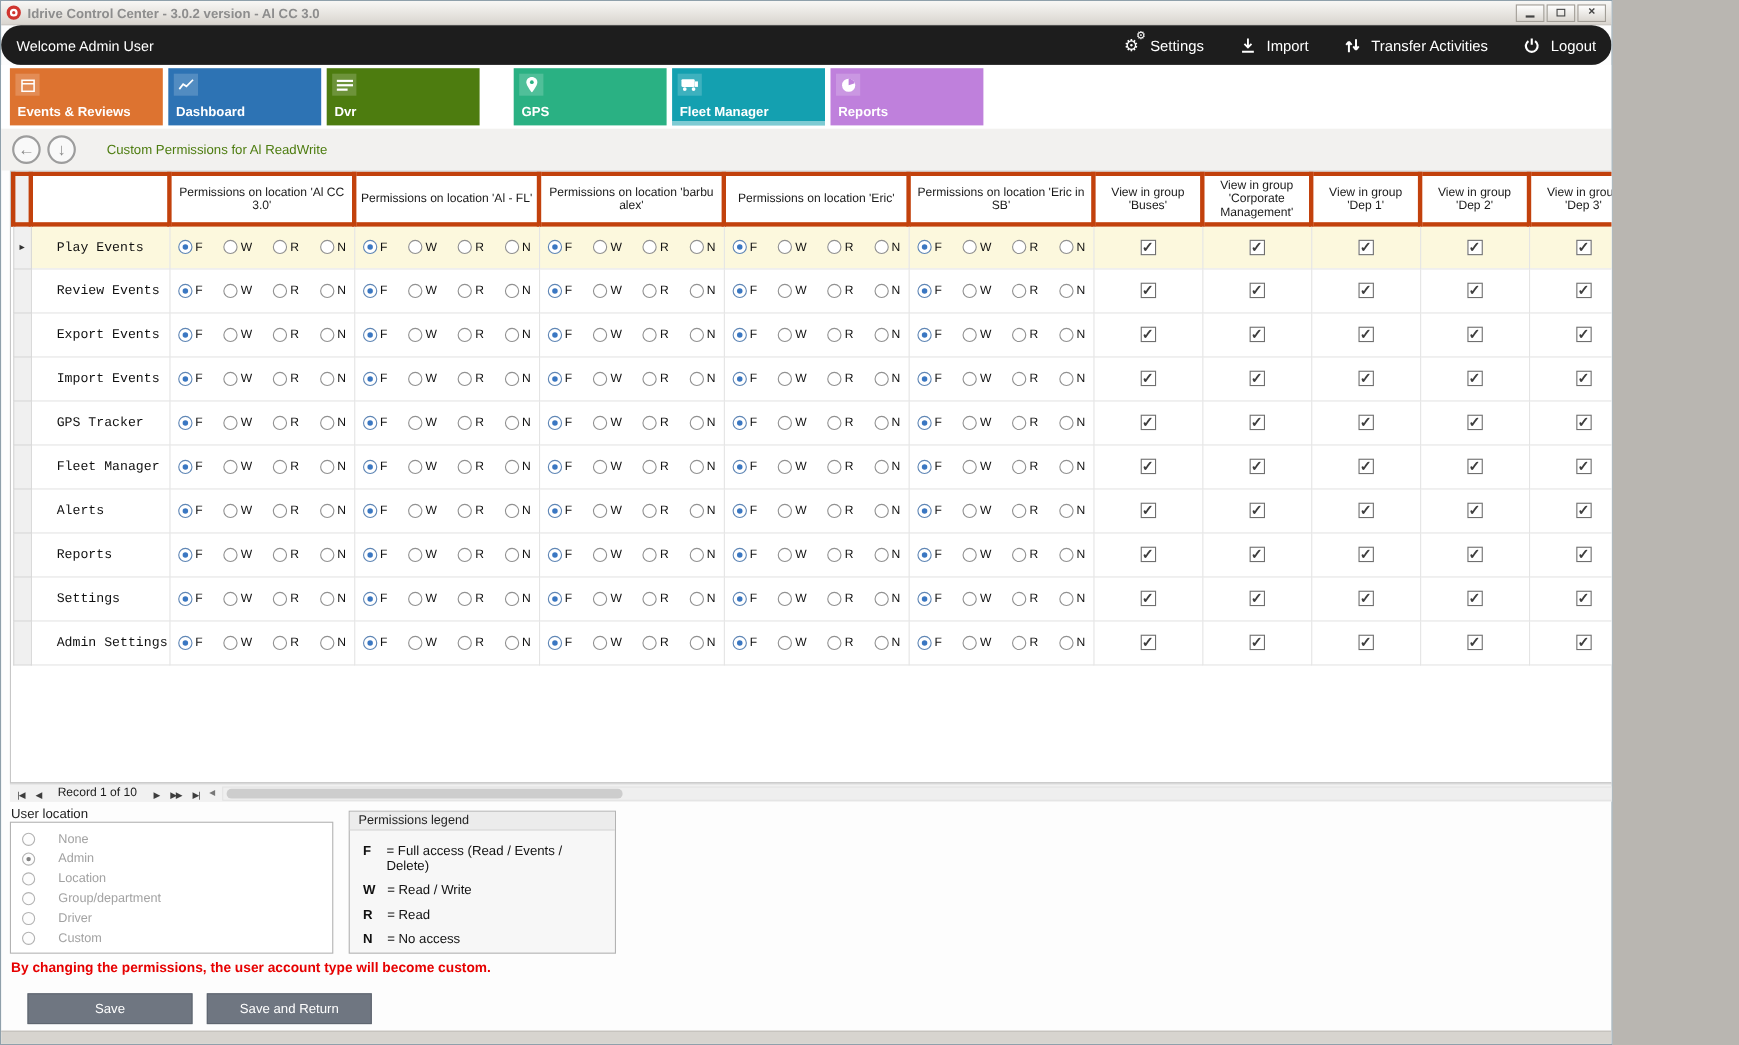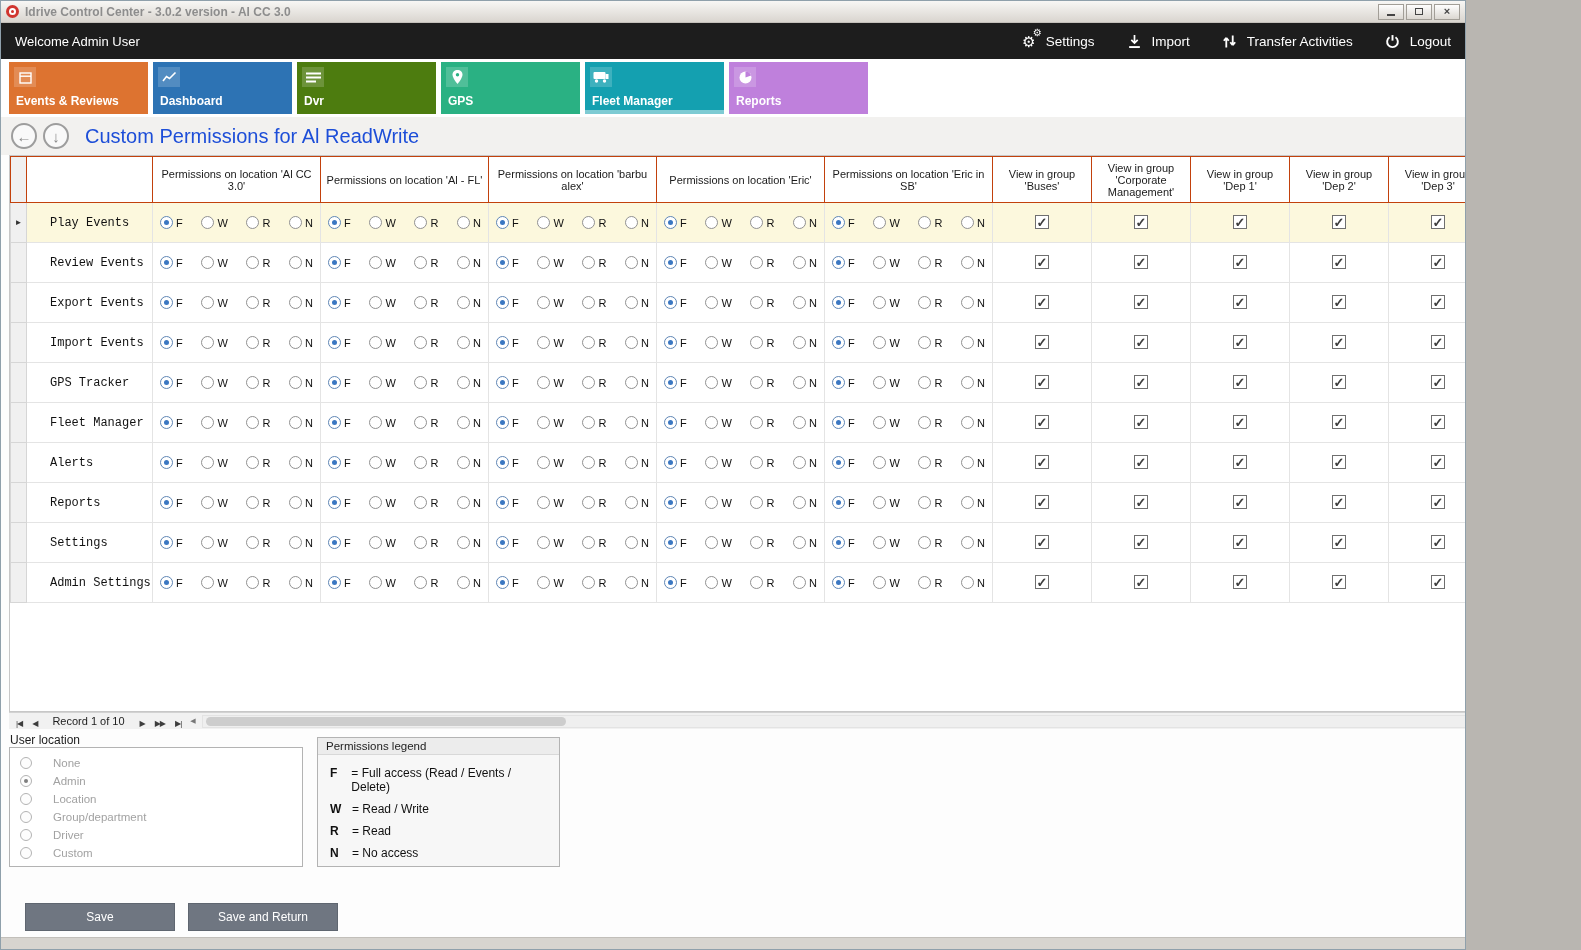--- a/index.html
+++ b/index.html
@@ -16,21 +16,21 @@
   .title-text { margin-left:6px; font-size:12px; font-weight:bold; color:#8d8d8d; }
   .win-controls { margin-left:auto; display:flex; gap:2px; }
   .win-btn { width:26px; height:16px; background:linear-gradient(#fefefe,#dbd7d1); border:1px solid #a29e97;
     display:flex; align-items:center; justify-content:center; }
   .glyph-min { width:8px; height:2px; background:#444; margin-top:7px; }
   .glyph-max { width:8px; height:7px; border:1px solid #444; }
   .glyph-close { font-size:11px; font-weight:bold; color:#444; line-height:1; }
 
   
   .topbar { position:absolute; top:22px; left:0; right:0; height:36px; background:#1d1d1d;
-    display:flex; align-items:center; padding:0 14px; color:#fff; }
+    display:flex; align-items:center; padding:0 14px; color:#fff;border-radius:18px; }
   .welcome { font-size:13px; }
   .topbar-actions { margin-left:auto; display:flex; align-items:center; gap:30px; }
   .action { display:flex; align-items:center; gap:7px; cursor:pointer; }
   .a-icon { position:relative; display:inline-flex; width:20px; height:18px; align-items:center; justify-content:center; }
   .gear-main { font-size:15px; line-height:1; }
   .gear-small { position:absolute; font-size:10px; right:-3px; top:-4px; line-height:1; }
   .a-label { font-size:13.5px; }
 
   
   .tabstrip { position:absolute; top:58px; left:0; right:0; height:58px; background:#ffffff;
@@ -39,27 +39,27 @@
   .tab .icon-box { position:absolute; top:5px; left:5px; width:22px; height:20px;
     background:rgba(255,255,255,0.18); display:flex; align-items:center; justify-content:center; }
   .tab .tab-label { position:absolute; left:7px; bottom:6px; font-size:12px; font-weight:bold; white-space:nowrap; }
   .tab.selected::after { content:''; position:absolute; left:0; right:0; bottom:0; height:4px; background:rgba(255,255,255,0.45); }
 
   
   .page-header { position:absolute; top:116px; left:0; right:0; height:38px; background:#f2f1ef;
     display:flex; align-items:center; padding-left:10px; gap:6px; }
   .circle-btn { width:26px; height:26px; border-radius:50%; border:2px solid #9d9d9d; background:#f9f9f9;
     color:#8a8a8a; font-size:15px; display:flex; align-items:center; justify-content:center; cursor:pointer; }
-  .page-title { margin-left:10px; font-size:20px; color:#1d4ed8; }
+  .page-title { margin-left:22px; font-size:12px; color:#4d7c0f; }
 
   
   .grid-area { position:absolute; top:154px; left:8px; width:1548px; height:557px;
     border:1px solid #c7c7c7; background:#fff; overflow:hidden; }
   table.grid { border-collapse:collapse; table-layout:fixed; width:1531px; }
-  .grid th { height:46px; border:1px solid #c2410c; background:#fff; font-size:11px; font-weight:normal;
+  .grid th { height:46px; border:4px solid #c2410c; background:#fff; font-size:11px; font-weight:normal;
     color:#1a1a1a; text-align:center; vertical-align:middle; padding:2px 4px; }
   .grid th.col-ind { width:16px; background:#f0f0f0; }
   .grid th.col-name { width:126px; }
   .grid th.col-loc { width:168px; }
   .grid th.col-grp { width:99px; }
   .grid th.col-fill { }
   .grid td { height:40px; border:1px solid #e4e4e4; font-size:12px; color:#111; background:#fff; vertical-align:middle; }
   td.cell-ind { background:#f0f0f0; border-color:#d6d6d6; text-align:center; font-size:8px; color:#333; }
   td.cell-name { padding-left:23px;font-family:Liberation Mono, monospace; }
   tr.focused td { background:#fcf8dd; }
@@ -196,21 +196,21 @@
       <div class="tab" style="background: #4d7c0f;">
         <span class="icon-box">
           <svg width="15" height="11" viewBox="0 0 15 11">
             <rect y="0.5" width="15" height="2" fill="#fff"></rect>
             <rect y="4.5" width="15" height="2" fill="#fff"></rect>
             <rect y="8.5" width="10" height="2" fill="#fff"></rect>
           </svg>
         </span>
         <span class="tab-label">Dvr</span>
       </div>
-      <div class="tab" style="background: rgb(42, 177, 131);">
+      <div class="tab" style="background: rgb(42, 177, 131); margin-left: 26px;">
         <span class="icon-box">
           <svg width="11" height="14" viewBox="0 0 11 14">
             <path d="M5.5 0C2.6 0 .5 2.1.5 4.7.5 8 5.5 14 5.5 14S10.5 8 10.5 4.7C10.5 2.1 8.4 0 5.5 0z" fill="#fff"></path>
             <circle cx="5.5" cy="4.7" r="1.7" fill="#2ab183"></circle>
           </svg>
         </span>
         <span class="tab-label">GPS</span>
       </div>
       <div class="tab selected" style="background: rgb(20, 160, 176);">
         <span class="icon-box">
@@ -1427,20 +1427,21 @@
           <span class="lg-key">R</span>
           <span class="lg-text">= Read</span>
         </div>
         <div class="legend-row">
           <span class="lg-key">N</span>
           <span class="lg-text">= No access</span>
         </div>
       </div>
   </div>
 
+  <div class="warning">By changing the permissions, the user account type will become custom.</div>
 
   <div class="btn-row">
     <div class="gray-btn">Save</div>
     <div class="gray-btn">Save and Return</div>
   </div>
 
   <div class="bottom-strip"></div>
 </div>
 
 </body></html>

